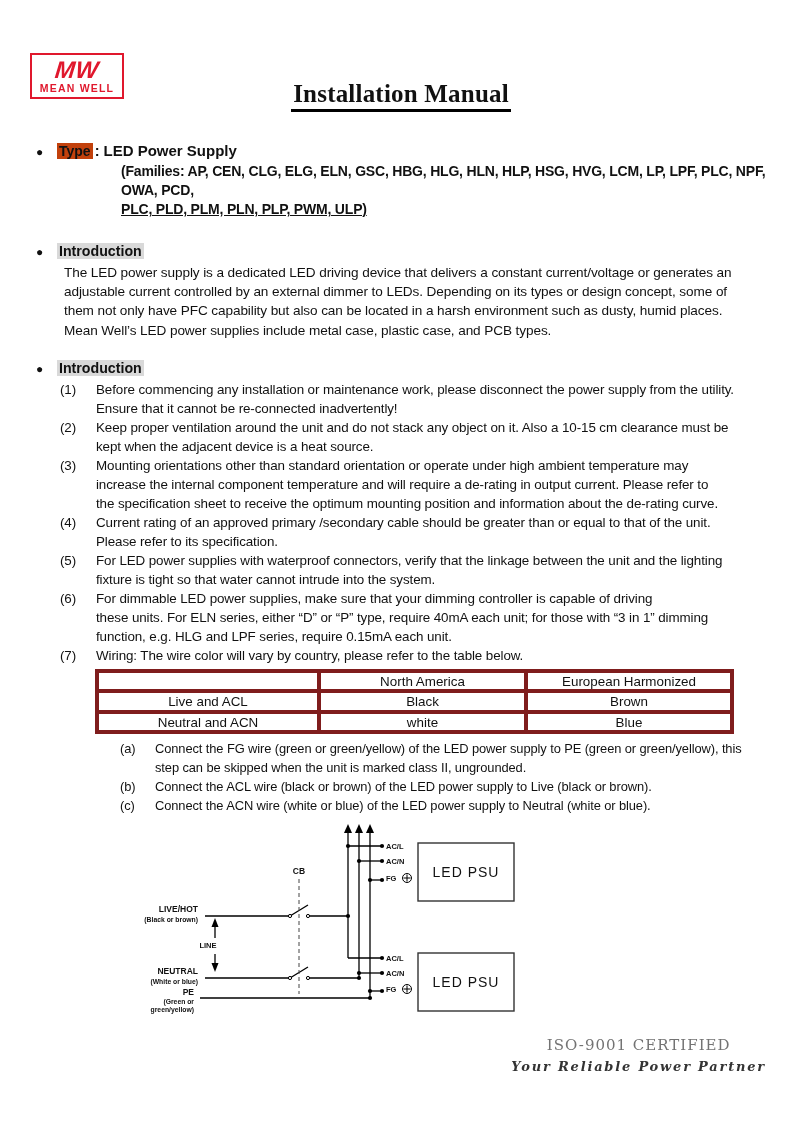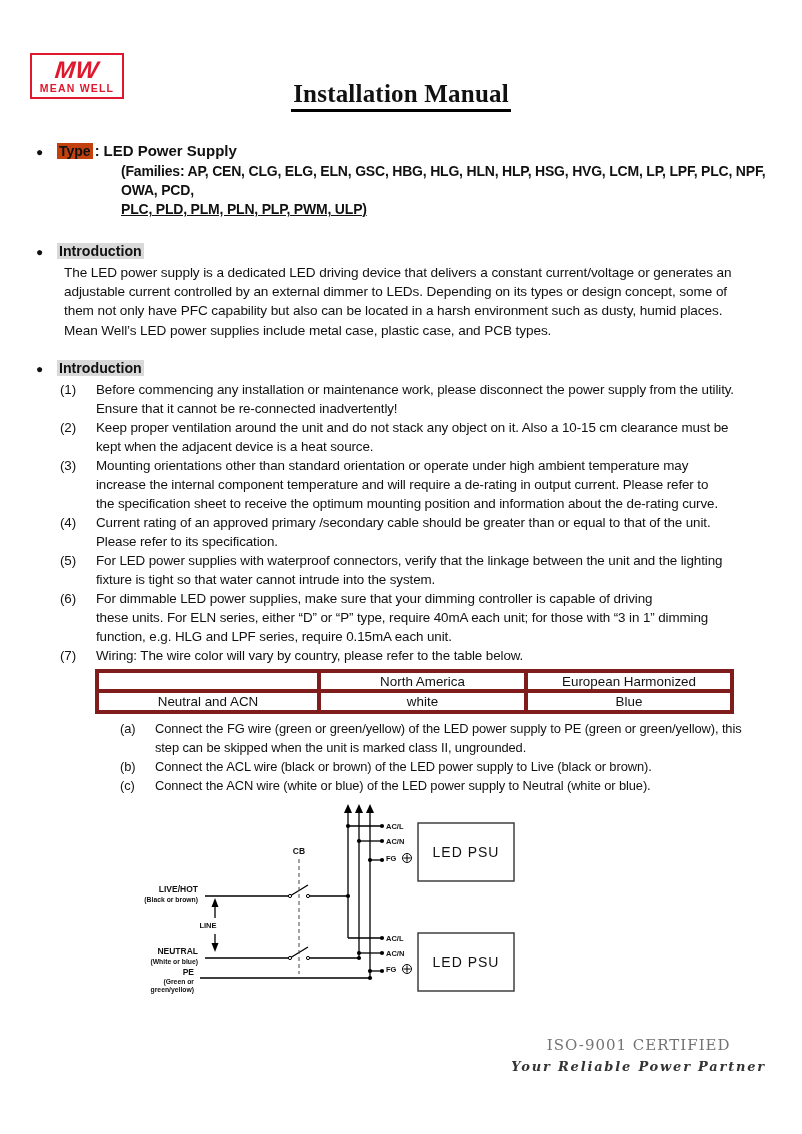--- a/index.html
+++ b/index.html
@@ -141,20 +141,25 @@
         <span class="item-text">Wiring: The wire color will vary by country, please refer to the table below.</span>
       </div>
     </div>
 
     <table class="wiring-table">
       <tbody>
         <tr>
           <td></td>
           <td>North America</td>
           <td>European Harmonized</td>
+        </tr>
+        <tr>
+          <td>Live and ACL</td>
+          <td>Black</td>
+          <td>Brown</td>
         </tr>
         <tr>
           <td>Neutral and ACN</td>
           <td>white</td>
           <td>Blue</td>
         </tr>
       </tbody>
     </table>
 
     <div class="steps">

